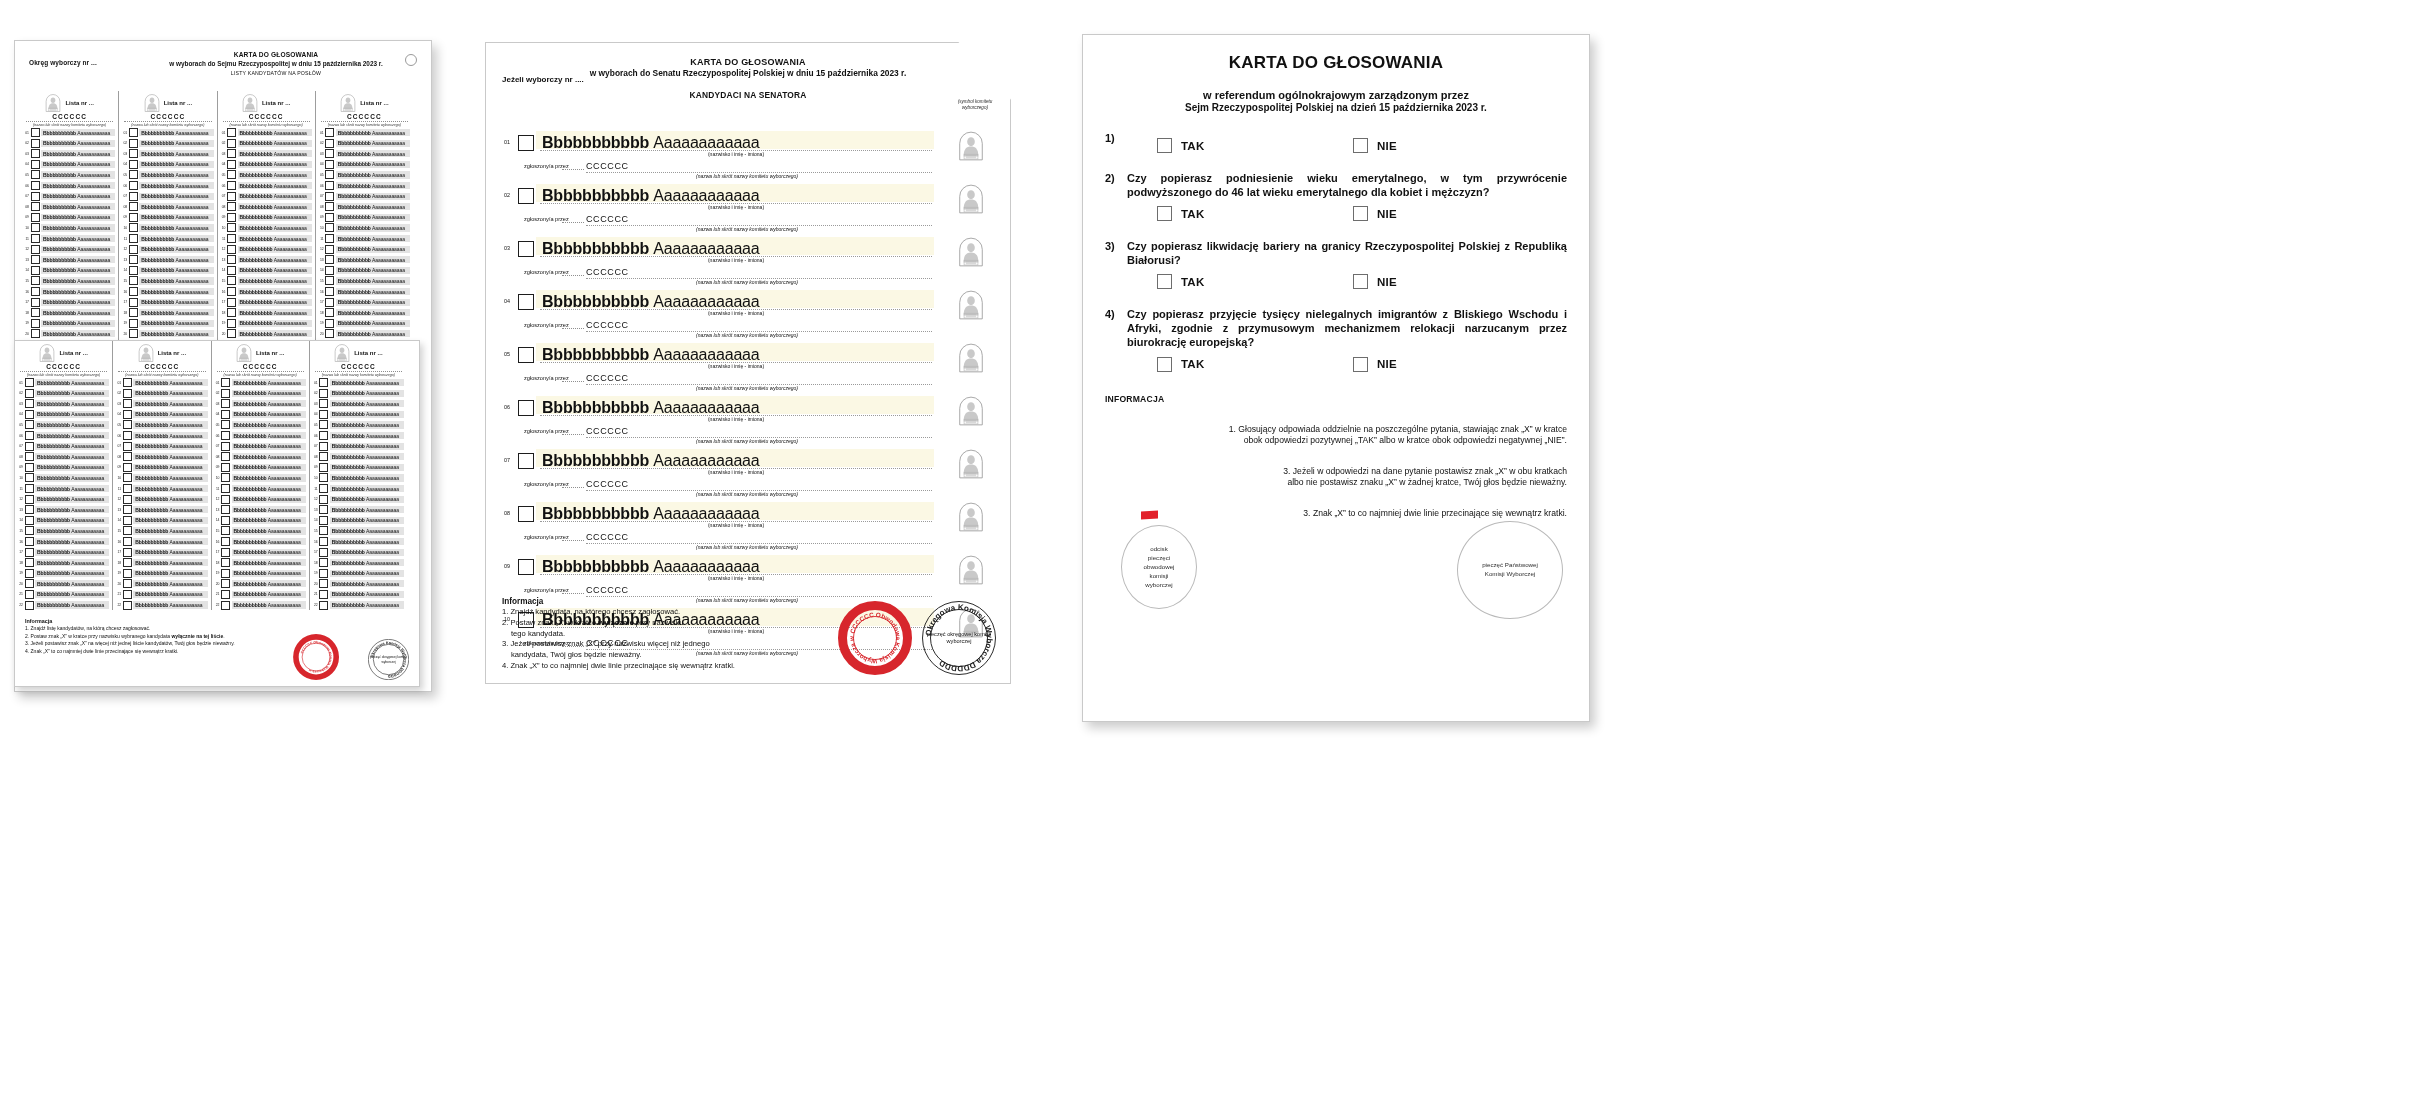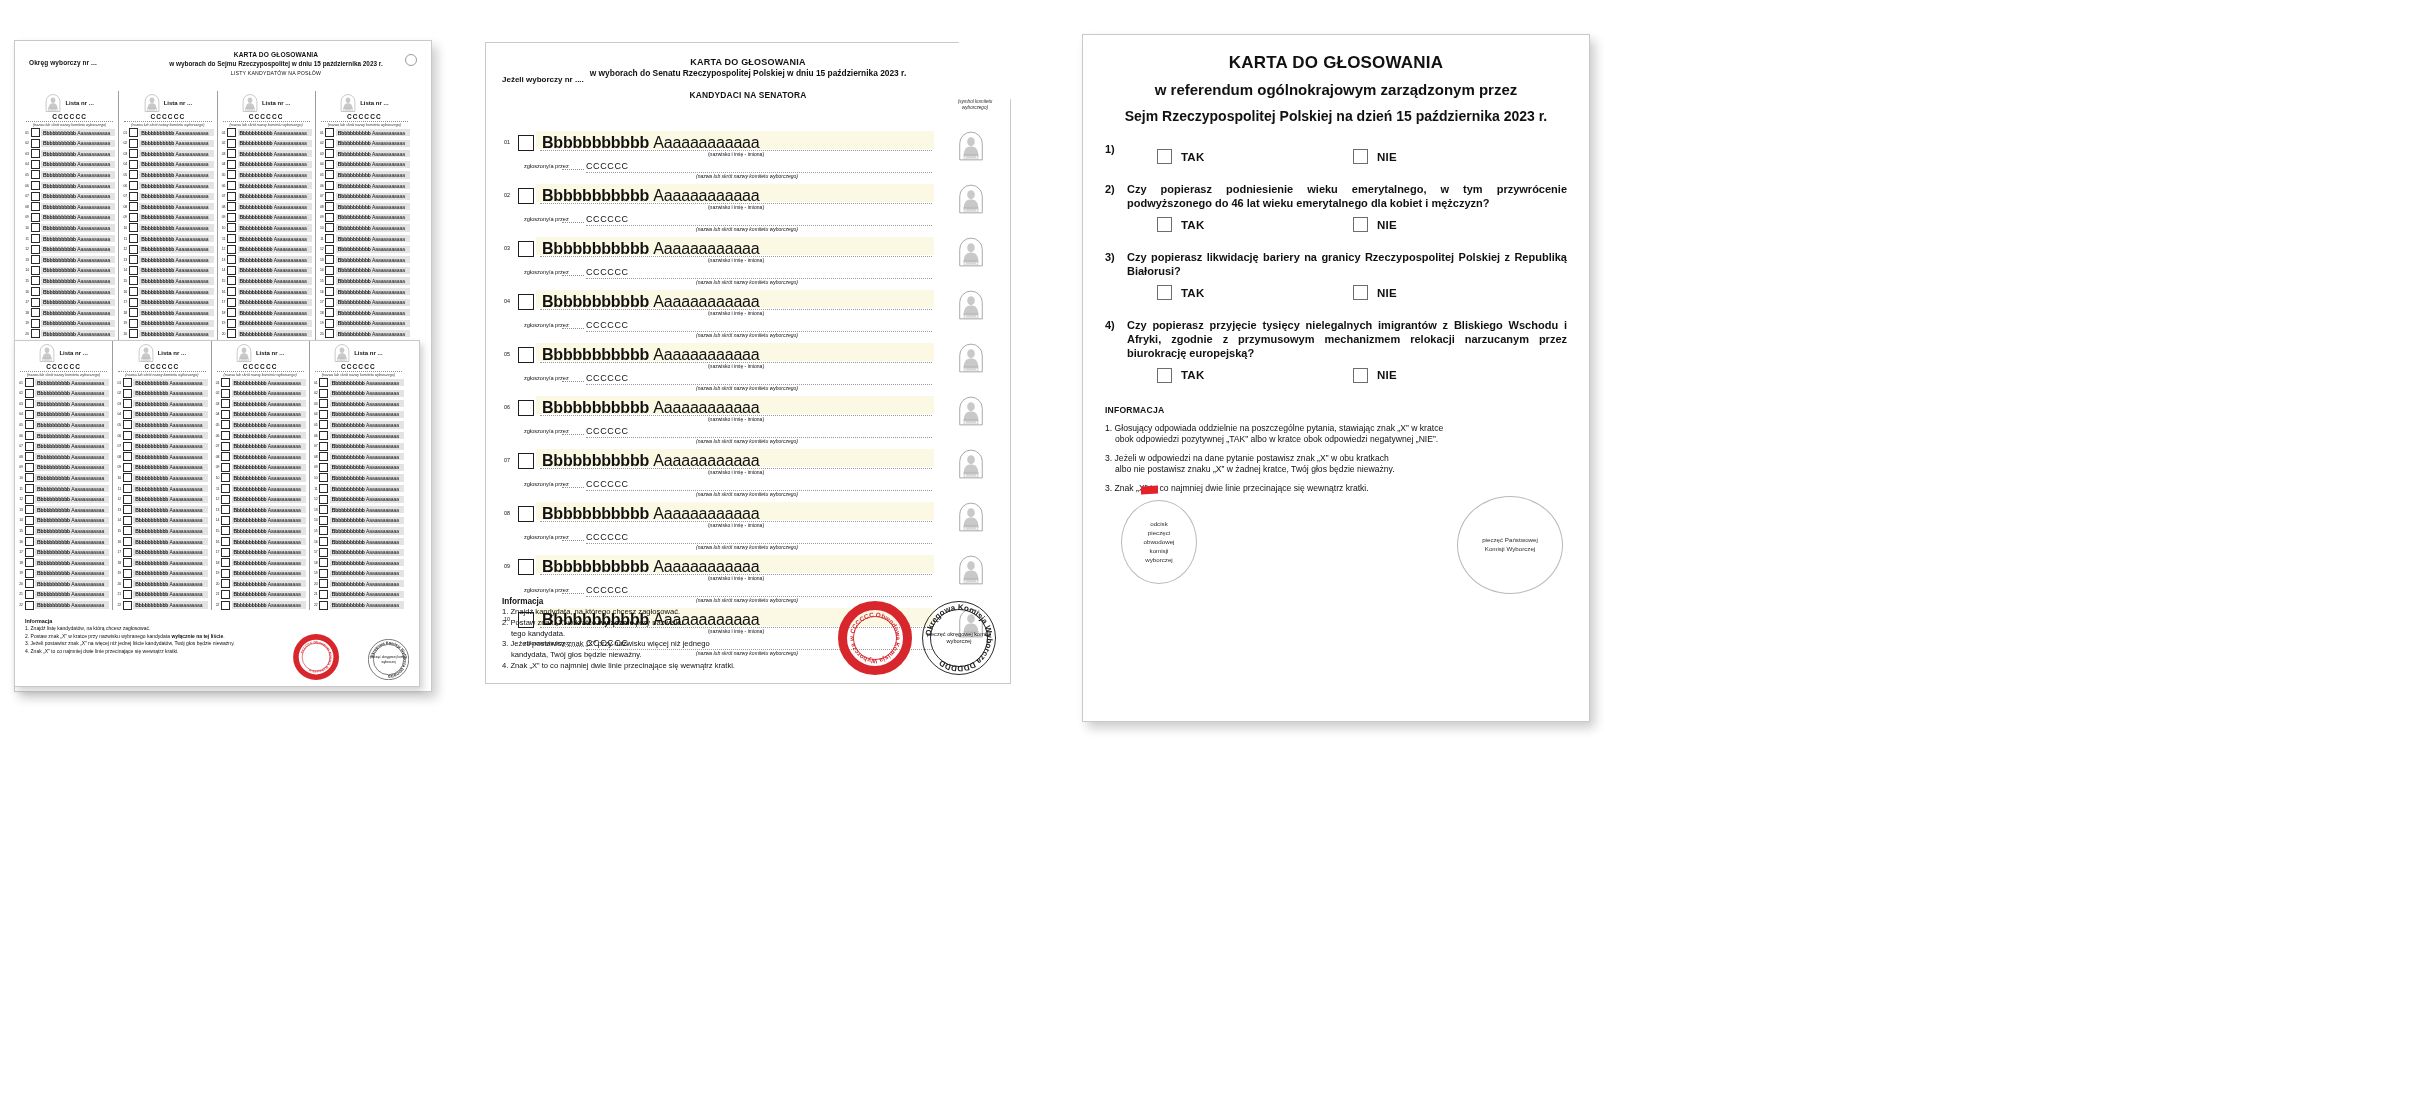--- a/index.html
+++ b/index.html
@@ -74,35 +74,35 @@
   .p2-info{position:absolute;left:16px;bottom:12px;width:330px;}
   .p2-info .h{font-size:8.2px;font-weight:bold;}
   .p2-info p{margin:1px 0 0 0;font-size:7.6px;line-height:1.3;}
   .p2-info b{font-weight:bold;}
   .p2-seals{position:absolute;right:14px;bottom:8px;display:flex;align-items:flex-end;gap:10px;}
 
   
   #panel-ref{left:1082px;top:34px;width:462px;height:650px;padding:18px 22px;}
   .p3-title{text-align:center;}
   .p3-title .t1{font-size:17px;font-weight:bold;letter-spacing:.2px;}
-  .p3-title .t2{font-size:15px;font-weight:bold;margin-top:8px;}
-  .p3-title .t3{font-size:14px;font-weight:bold;margin-top:10px;}
+  .p3-title .t2{font-size:11px;font-weight:bold;margin-top:16px;}
+  .p3-title .t3{font-size:10px;font-weight:bold;margin-top:1px;}
   .qblock{margin-top:18px;display:flex;}
   .qnum{width:22px;flex:0 0 22px;font-size:11px;font-weight:bold;padding-top:1px;}
   .qbody{flex:1;}
   .qtext{font-size:11px;font-weight:bold;line-height:1.28;text-align:justify;text-justify:inter-word;}
   .answers{display:flex;margin-top:7px;padding-left:14px;}
   .ans{display:flex;align-items:center;gap:9px;}
   .ans.first{width:196px;padding-left:16px;}
   .ans .cb{width:13px;height:13px;border:1.3px solid #6d6d6d;background:#fff;}
   .ans .al{font-size:11.5px;font-weight:bold;letter-spacing:.2px;}
   .p3-info{margin-top:22px;}
   .p3-info .h{font-size:8.6px;font-weight:bold;letter-spacing:.2px;}
   .p3-info p{margin:6px 0 0 0;font-size:8.6px;line-height:1.3;}
-  .p3-info p.tight{margin-top:8px;}
+  .p3-info p.tight{margin-top:20px;text-align:right;}
   .redmark{display:inline-block;width:17px;height:8px;background:#e2212b;
            transform:skewY(-4deg);vertical-align:-2px;margin-left:2px;}
   .p3-seals{position:relative;height:86px;margin-top:2px;}
   .ellipse-seal{position:absolute;border:1px solid #b9b9b9;border-radius:50%;
                 display:flex;align-items:center;justify-content:center;text-align:center;}
   .ellipse-seal span{font-size:6.2px;line-height:1.45;color:#2d2d2d;}
   .seal-red{position:relative;width:74px;height:74px;}
   .seal-red .ring{position:absolute;inset:0;border:9px solid #d7262c;border-radius:50%;}
   .seal-bw{position:relative;width:66px;height:66px;}
   .seal-bw .ring{position:absolute;inset:0;border:1.3px solid #2b2b2b;border-radius:50%;}

